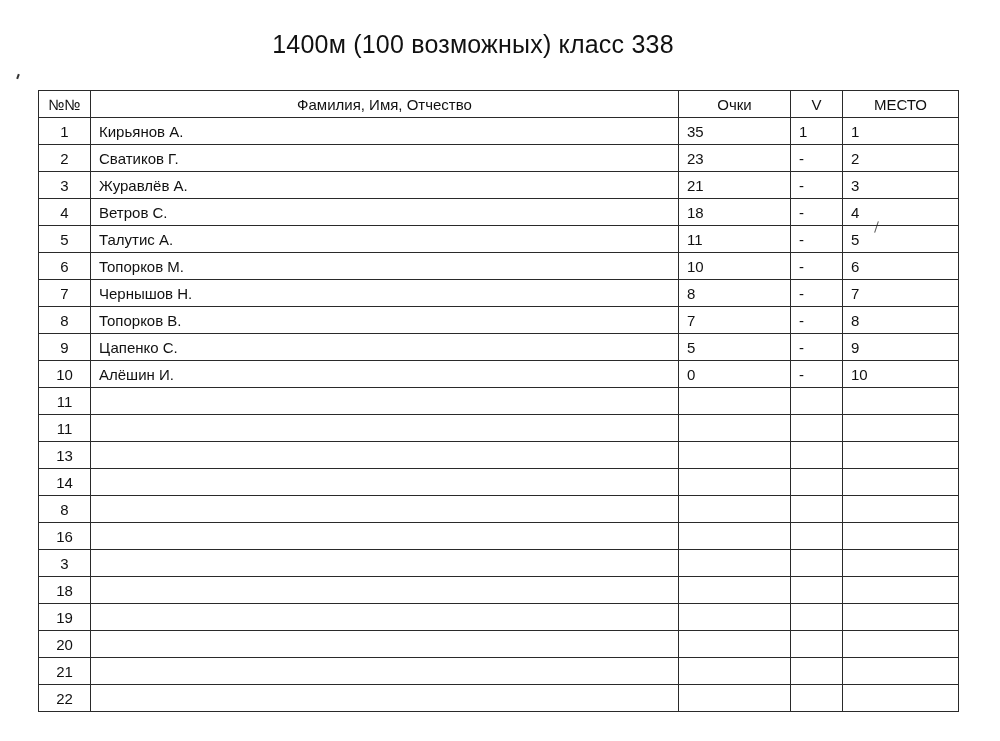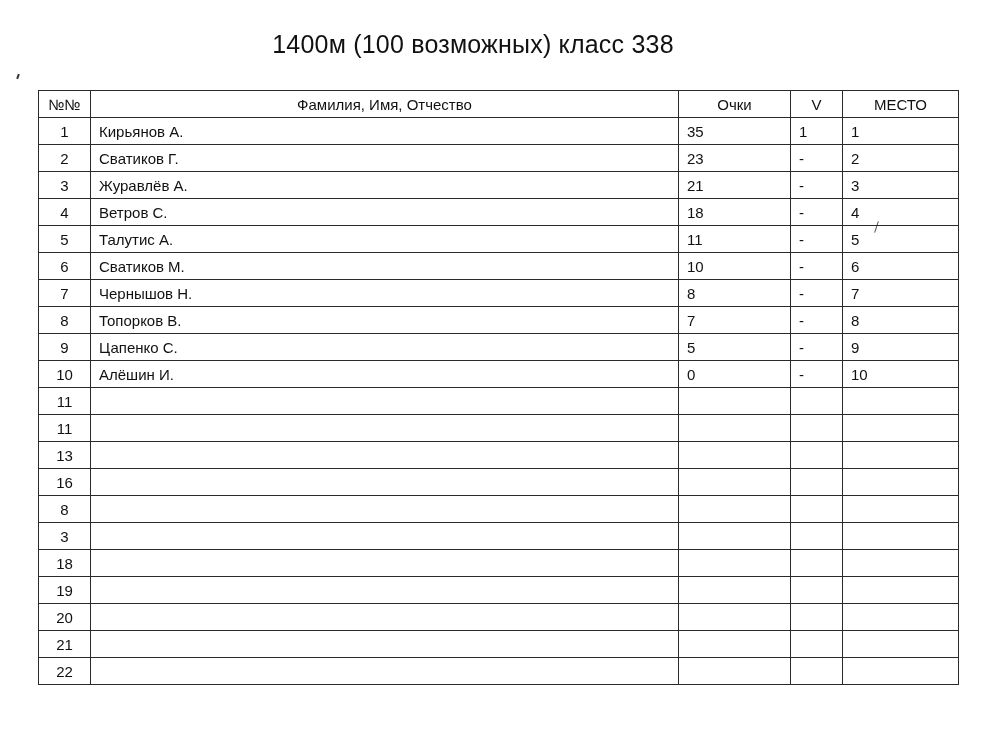--- a/index.html
+++ b/index.html
@@ -128,21 +128,21 @@
       </tr>
       <tr>
         <td class="num">5</td>
         <td class="name">Талутис А.</td>
         <td class="points">11</td>
         <td class="v">-</td>
         <td class="place">5</td>
       </tr>
       <tr>
         <td class="num">6</td>
-        <td class="name">Сватиков М.</td>
+        <td class="name">Топорков М.</td>
         <td class="points">10</td>
         <td class="v">-</td>
         <td class="place">6</td>
       </tr>
       <tr>
         <td class="num">7</td>
         <td class="name">Чернышов Н.</td>
         <td class="points">8</td>
         <td class="v">-</td>
         <td class="place">7</td>
@@ -183,28 +183,35 @@
         <td class="place"></td>
       </tr>
       <tr>
         <td class="num">13</td>
         <td class="name"></td>
         <td class="points"></td>
         <td class="v"></td>
         <td class="place"></td>
       </tr>
       <tr>
+        <td class="num">14</td>
+        <td class="name"></td>
+        <td class="points"></td>
+        <td class="v"></td>
+        <td class="place"></td>
+      </tr>
+      <tr>
+        <td class="num">8</td>
+        <td class="name"></td>
+        <td class="points"></td>
+        <td class="v"></td>
+        <td class="place"></td>
+      </tr>
+      <tr>
         <td class="num">16</td>
-        <td class="name"></td>
-        <td class="points"></td>
-        <td class="v"></td>
-        <td class="place"></td>
-      </tr>
-      <tr>
-        <td class="num">8</td>
         <td class="name"></td>
         <td class="points"></td>
         <td class="v"></td>
         <td class="place"></td>
       </tr>
       <tr>
         <td class="num">3</td>
         <td class="name"></td>
         <td class="points"></td>
         <td class="v"></td>

